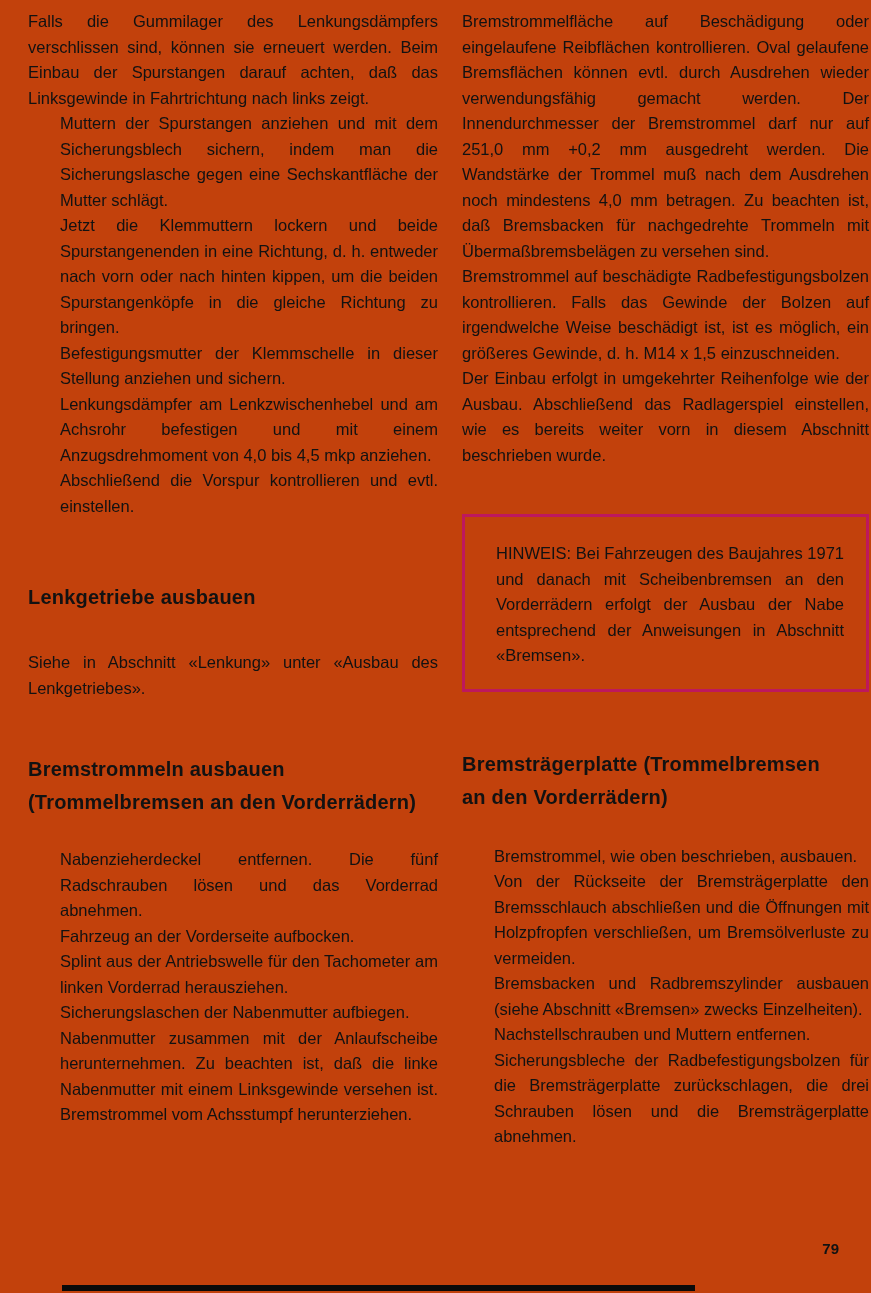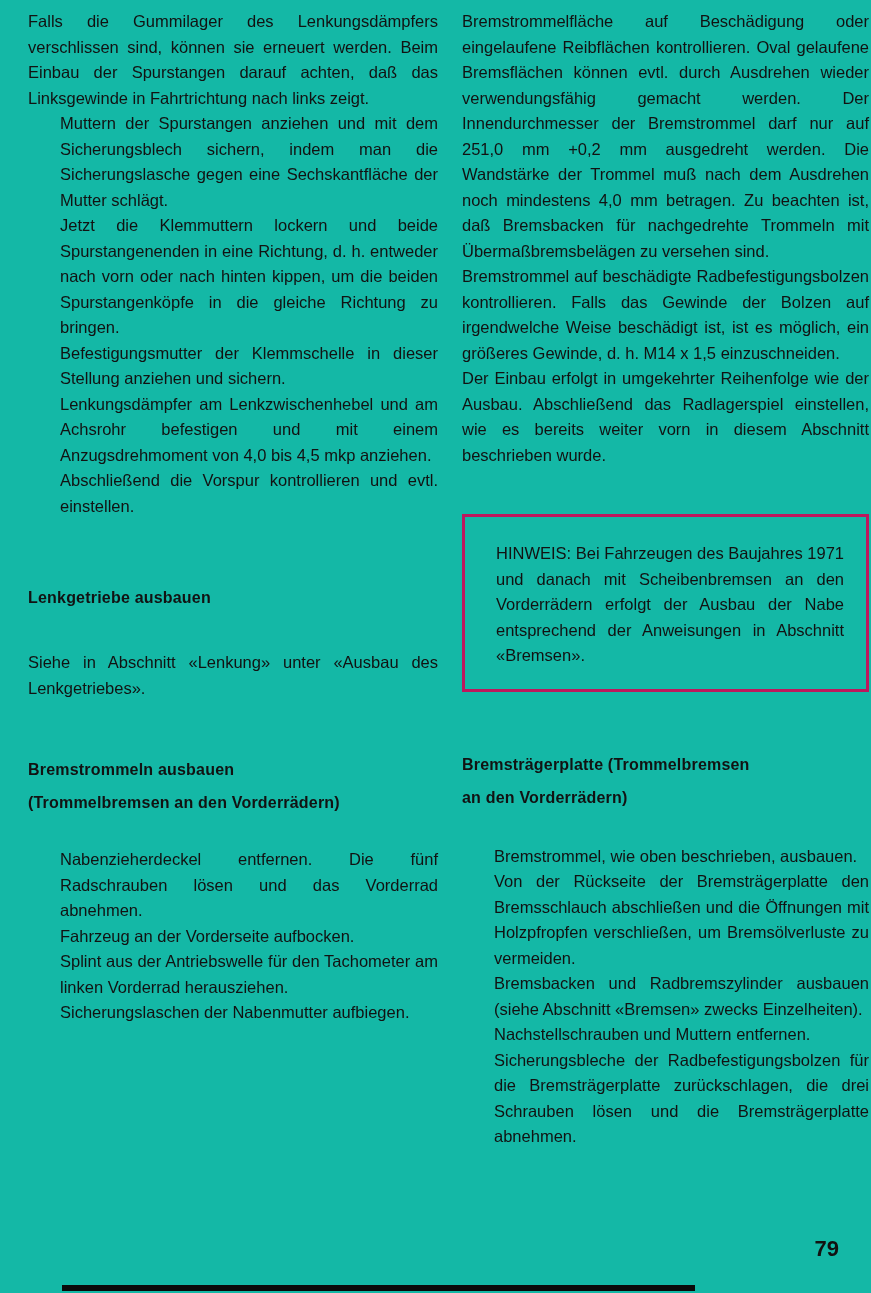--- a/index.html
+++ b/index.html
@@ -1,42 +1,42 @@
 <!DOCTYPE html>
 <html lang="de"><head>
 <meta charset="utf-8">
 <style>
   html, body { margin: 0; padding: 0; background: #e8e8e8; }
   .page {
     position: relative;
     width: 871px;
     height: 1293px;
     margin: 0 auto;
-    background: #14b8a6;
+    background: #c2410c;
     color: #121212;
     font-family: "Liberation Sans", sans-serif;
     font-size: 16.5px;
     line-height: 25.5px;
     overflow: hidden;
   }
   .col { position: absolute; top: 9px; text-align: justify; }
   .col-left  { left: 28px;  width: 410px; }
   .col-right { left: 462px; width: 407px; }
   .para { margin: 0; text-align: justify; hyphens: auto; }
   .bullets { list-style: none; margin: 0; padding: 0; }
   .bullets li { display: flex; align-items: flex-start; }
   .bullet-gutter { flex: 0 0 32px; }
   .bullet-dot {
     width: 13px; height: 13px; border-radius: 50%;
     background: #111; margin-top: 6px;
   }
   .bullet-text { flex: 1; text-align: justify; hyphens: auto; }
   .heading {
     font-weight: bold;
-    font-size: 16px;
+    font-size: 20px;
     line-height: 33px;
     text-align: left;
     margin: 0;
     letter-spacing: 0.2px;
   }
   .heading .hline { display: block; }
   .mt-lenkgetriebe { margin-top: 62px; }
   .mt-siehe { margin-top: 36px; }
   .mt-bremstrommeln { margin-top: 52px; }
   .mt-bullets2 { margin-top: 28px; }
@@ -47,21 +47,21 @@
     text-align: justify;
     hyphens: auto;
   }
   .mt-btp-heading { margin-top: 56px; }
   .mt-btp-bullets { margin-top: 30px; }
   .page-number {
     position: absolute;
     top: 1236px;
     right: 32px;
     font-weight: bold;
-    font-size: 22px;
+    font-size: 15px;
   }
   .scan-edge {
     position: absolute;
     left: 62px;
     top: 1285px;
     width: 633px;
     height: 6px;
     background: #0a0a0a;
   }
 </style>
@@ -116,20 +116,24 @@
         <span class="bullet-text">Fahrzeug an der Vorderseite aufbocken.</span>
       </li>
       <li>
         <span class="bullet-gutter"><span class="bullet-dot"></span></span>
         <span class="bullet-text">Splint aus der Antriebswelle für den Tachometer am linken Vorderrad herausziehen.</span>
       </li>
       <li>
         <span class="bullet-gutter"><span class="bullet-dot"></span></span>
         <span class="bullet-text">Sicherungslaschen der Nabenmutter aufbiegen.</span>
       </li>
+      <li>
+        <span class="bullet-gutter"><span class="bullet-dot"></span></span>
+        <span class="bullet-text">Nabenmutter zusammen mit der Anlaufscheibe herunternehmen. Zu beachten ist, daß die linke Nabenmutter mit einem Linksgewinde versehen ist. Bremstrommel vom Achsstumpf herunterziehen.</span>
+      </li>
     </ul>
 
   </div>
 
   <div class="col col-right">
 
     <p class="para">Bremstrommelfläche auf Beschädigung oder eingelaufene Reibflächen kontrollieren. Oval gelaufene Bremsflächen können evtl. durch Ausdrehen wieder verwendungsfähig gemacht werden. Der Innendurchmesser der Bremstrommel darf nur auf 251,0 mm +0,2 mm ausgedreht werden. Die Wandstärke der Trommel muß nach dem Ausdrehen noch mindestens 4,0 mm betragen. Zu beachten ist, daß Bremsbacken für nachgedrehte Trommeln mit Übermaßbremsbelägen zu versehen sind.</p>
     <p class="para">Bremstrommel auf beschädigte Radbefestigungsbolzen kontrollieren. Falls das Gewinde der Bolzen auf irgendwelche Weise beschädigt ist, ist es möglich, ein größeres Gewinde, d. h. M14 x 1,5 einzuschneiden.</p>
     <p class="para">Der Einbau erfolgt in umgekehrter Reihenfolge wie der Ausbau. Abschließend das Radlagerspiel einstellen, wie es bereits weiter vorn in diesem Abschnitt beschrieben wurde.</p>
 

